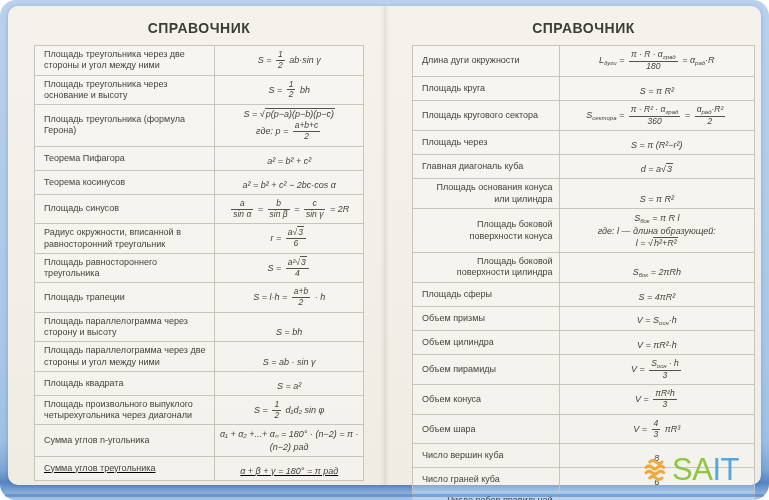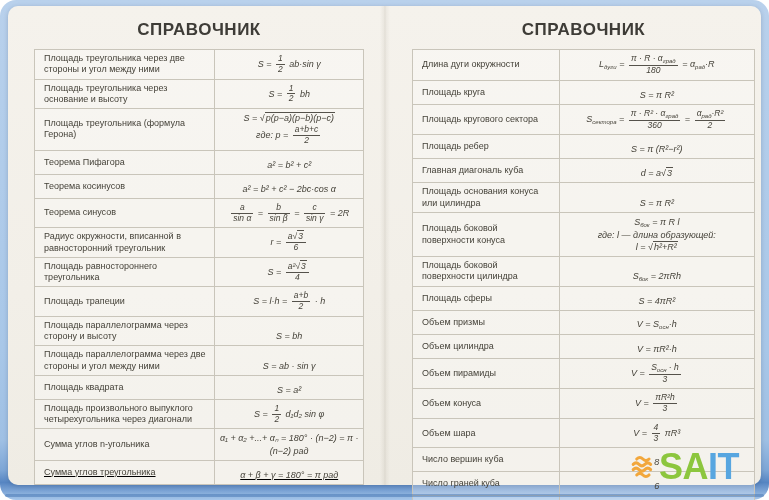--- a/index.html
+++ b/index.html
@@ -18,46 +18,46 @@
         box-shadow:0 1px 4px rgba(40,60,90,.25);display:flex;}
 
   .gutter{position:absolute;left:calc(50% - 5px);top:0;bottom:0;width:10px;
         background:linear-gradient(90deg,rgba(110,100,80,0) 0%,rgba(110,100,80,.08) 40%,
                    rgba(110,100,80,.15) 50%,rgba(110,100,80,.07) 60%,rgba(110,100,80,0) 100%);}
 
   .half{box-sizing:border-box;}
   .half.left{width:384px;padding:0 28px 0 26px;}
   .half.right{width:369px;padding:0 6px 0 20px;position:relative;}
 
-  .sheet-title{text-align:center;font-size:17px;font-weight:700;letter-spacing:.5px;
+  .sheet-title{text-align:center;font-size:14px;font-weight:700;letter-spacing:.5px;
         color:#3e3c37;margin:14px 0 9px;}
 
   
   .tbl{border:1px solid #c9c5ba;background:rgba(255,255,255,.30);}
   .row{display:flex;border-bottom:1px solid #c9c5ba;min-height:23px;}
   .row:last-child{border-bottom:none;text-decoration:underline;}
   .cell{display:flex;align-items:center;box-sizing:border-box;color:#454239;}
   .cell.label{padding:3px 6px 3px 9px;border-right:1px solid #c9c5ba;
         font-size:9px;line-height:1.25;}
   .tbl[data-table="left_page"] .cell.label{flex:0 0 55%;}
-  .tbl[data-table="right_page"] .cell.label{flex:0 0 43%;}
+  .tbl[data-table="right_page"] .cell.label{flex:0 0 43%;text-align:right;}
   .cell.formula{flex:1;justify-content:center;text-align:center;font-style:italic;
         font-size:9px;line-height:1.35;padding:3px 4px;align-items:flex-end;}
 
   
   .frac{display:inline-block;vertical-align:middle;text-align:center;margin:1px 2px;font-size:8.5px;line-height:1.15;}
   .frac .num{display:block;border-bottom:.8px solid #55524b;padding:0 2px;}
   .frac .den{display:block;padding:0 2px;}
   .sb{font-size:6px;vertical-align:-2px;letter-spacing:0;}
   .sq .ovl{border-top:.8px solid #55524b;padding:0 1px;}
 
   
   .logo{position:absolute;right:22px;bottom:0px;display:flex;align-items:center;line-height:1;}
   .logo svg{margin-right:2px;}
-  .logo .txt{font-size:36px;font-weight:700;letter-spacing:-.5px;}
+  .logo .txt{font-size:31px;font-weight:400;letter-spacing:-.5px;}
   .logo .sa{color:#8cc63e;}
   .logo .it{color:#57a6e0;}
 </style>
 </head>
 <body>
 
 <div class="cover">
   <div class="page">
 
     <div class="half left">
@@ -87,21 +87,21 @@
               <span>a² = b² + c²</span>
             </div>
           </div>
           <div class="row">
             <div class="cell label">Теорема косинусов</div>
             <div class="cell formula">
               <span>a² = b² + c² − 2bc·cos α</span>
             </div>
           </div>
           <div class="row">
-            <div class="cell label">Теорема синусов</div>
+            <div class="cell label">Площадь синусов</div>
             <div class="cell formula">
               <span><span class="frac"><span class="num">a</span><span class="den">sin α</span></span> = <span class="frac"><span class="num">b</span><span class="den">sin β</span></span> = <span class="frac"><span class="num">c</span><span class="den">sin γ</span></span> = 2R</span>
             </div>
           </div>
           <div class="row">
             <div class="cell label">Радиус окружности, вписанной в равносторонний треугольник</div>
             <div class="cell formula">
               <span>r = <span class="frac"><span class="num">a<span class="sq">√<span class="ovl">3</span></span></span><span class="den">6</span></span></span>
             </div>
           </div>
@@ -171,21 +171,21 @@
               <span>S = π R²</span>
             </div>
           </div>
           <div class="row">
             <div class="cell label">Площадь кругового сектора</div>
             <div class="cell formula">
               <span>S<span class="sb">сектора</span> = <span class="frac"><span class="num">π · R² · α<span class="sb">град</span></span><span class="den">360</span></span> = <span class="frac"><span class="num">α<span class="sb">рад</span>·R²</span><span class="den">2</span></span></span>
             </div>
           </div>
           <div class="row">
-            <div class="cell label">Площадь ребер</div>
+            <div class="cell label">Площадь через</div>
             <div class="cell formula">
               <span>S = π (R²−r²)</span>
             </div>
           </div>
           <div class="row">
             <div class="cell label">Главная диагональ куба</div>
             <div class="cell formula">
               <span>d = a<span class="sq">√<span class="ovl">3</span></span></span>
             </div>
           </div>

